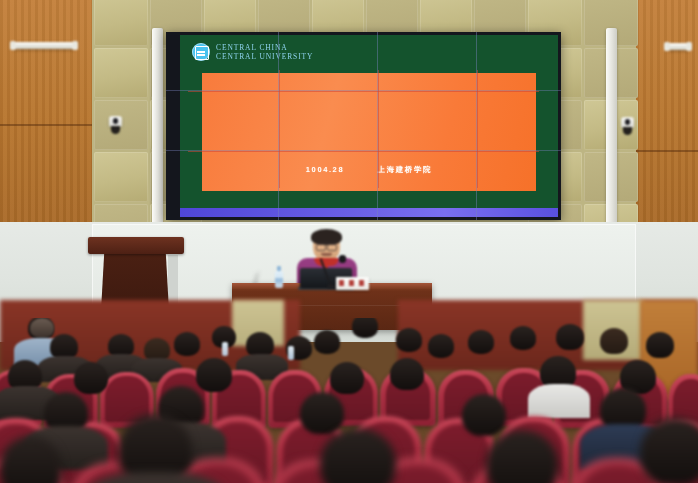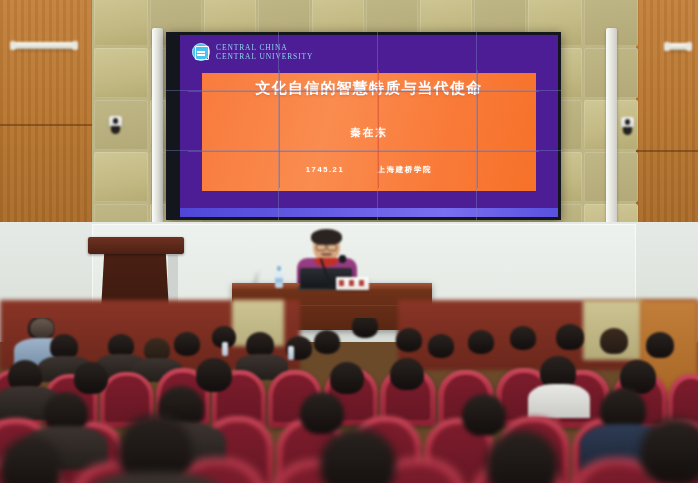--- a/index.html
+++ b/index.html
@@ -51,21 +51,21 @@
     position:absolute;left:166px;top:32px;width:395px;height:188px;
     background:#14161d;box-shadow:0 2px 10px rgba(0,0,0,.45);
   }
   .wall-stand{
     position:absolute;top:28px;width:11px;height:200px;
     background:linear-gradient(90deg,#fbfbf8,#e3e3dd 55%,#cdcdc6);
     box-shadow:0 1px 3px rgba(0,0,0,.3);border-radius:2px;
   }
   #slide{
     position:absolute;left:14px;top:3px;right:3px;bottom:3px;
-    background:#4c1d95;overflow:hidden;
+    background:#14532d;overflow:hidden;
   }
 
   .logo-row{position:absolute;left:12px;top:8px;display:flex;align-items:center;gap:6px;}
   .logo-mark{
     width:18px;height:18px;border-radius:50%;
     background:#49c2ee;position:relative;flex:none;
     box-shadow:inset 0 0 0 1px rgba(255,255,255,.5);
   }
   .logo-mark:before{
     content:"";position:absolute;left:3px;top:3px;width:12px;height:12px;
@@ -296,24 +296,22 @@
 
       <div class="logo-row">
         <div class="logo-mark"></div>
         <div class="logo-text">
           <div>CENTRAL CHINA</div>
           <div>CENTRAL UNIVERSITY</div>
         </div>
       </div>
 
       <div class="orange-box">
-        <div class="slide-title">文化自信的智慧特质与当代使命</div>
-        <div class="slide-author">秦在东</div>
         <div class="slide-footline">
-          <span>1745.21</span>
+          <span>1004.28</span>
           <span class="gapr"></span>
           <span>上海建桥学院</span>
         </div>
       </div>
 
       <div class="slide-bottombar"></div>
     </div>
 
     <div class="seam-v" style="left:112px;"></div>
     <div class="seam-v" style="left:211px;"></div>

